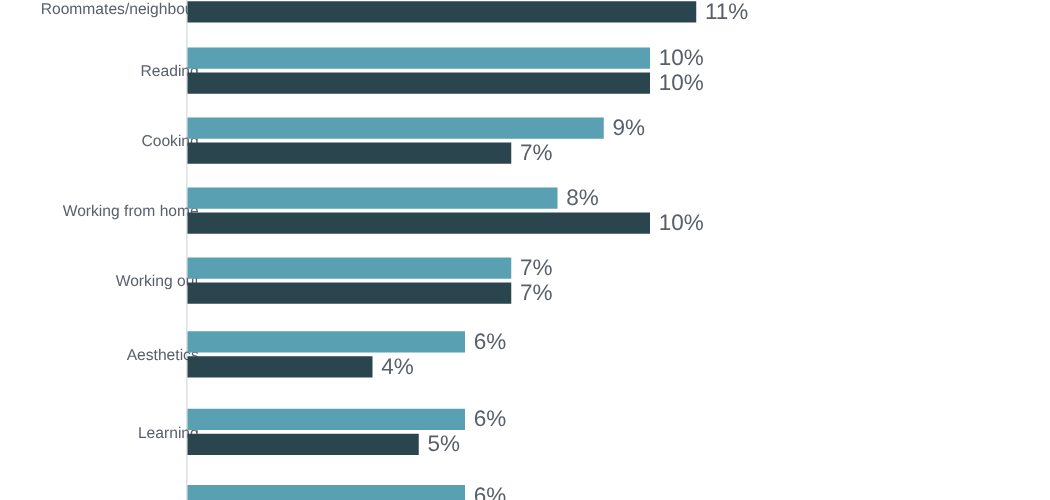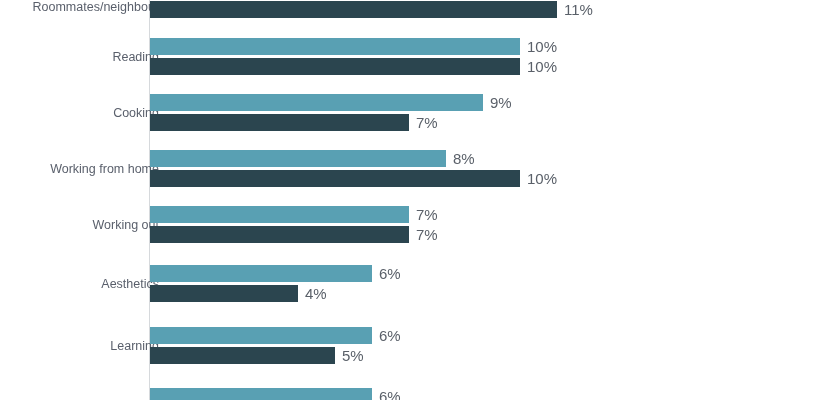--- a/index.html
+++ b/index.html
@@ -55,21 +55,21 @@
     top: 0;
     height: 17px;
   }
   .bar.series-a { background: #59a0b3; }
   .bar.series-b { background: #2b454f; }
   .bar-value {
     position: absolute;
     top: 0;
     height: 17px;
     line-height: 17px;
-    font-size: 15px;
+    font-size: 18px;
     color: #5a6069;
     white-space: nowrap;
   }
 </style>
 </head>
 <body>
 
 <div id="chart-root" style="background: rgb(255, 255, 255);">
 
   <div id="axis-line" style="background: rgb(214, 217, 220);"></div>

